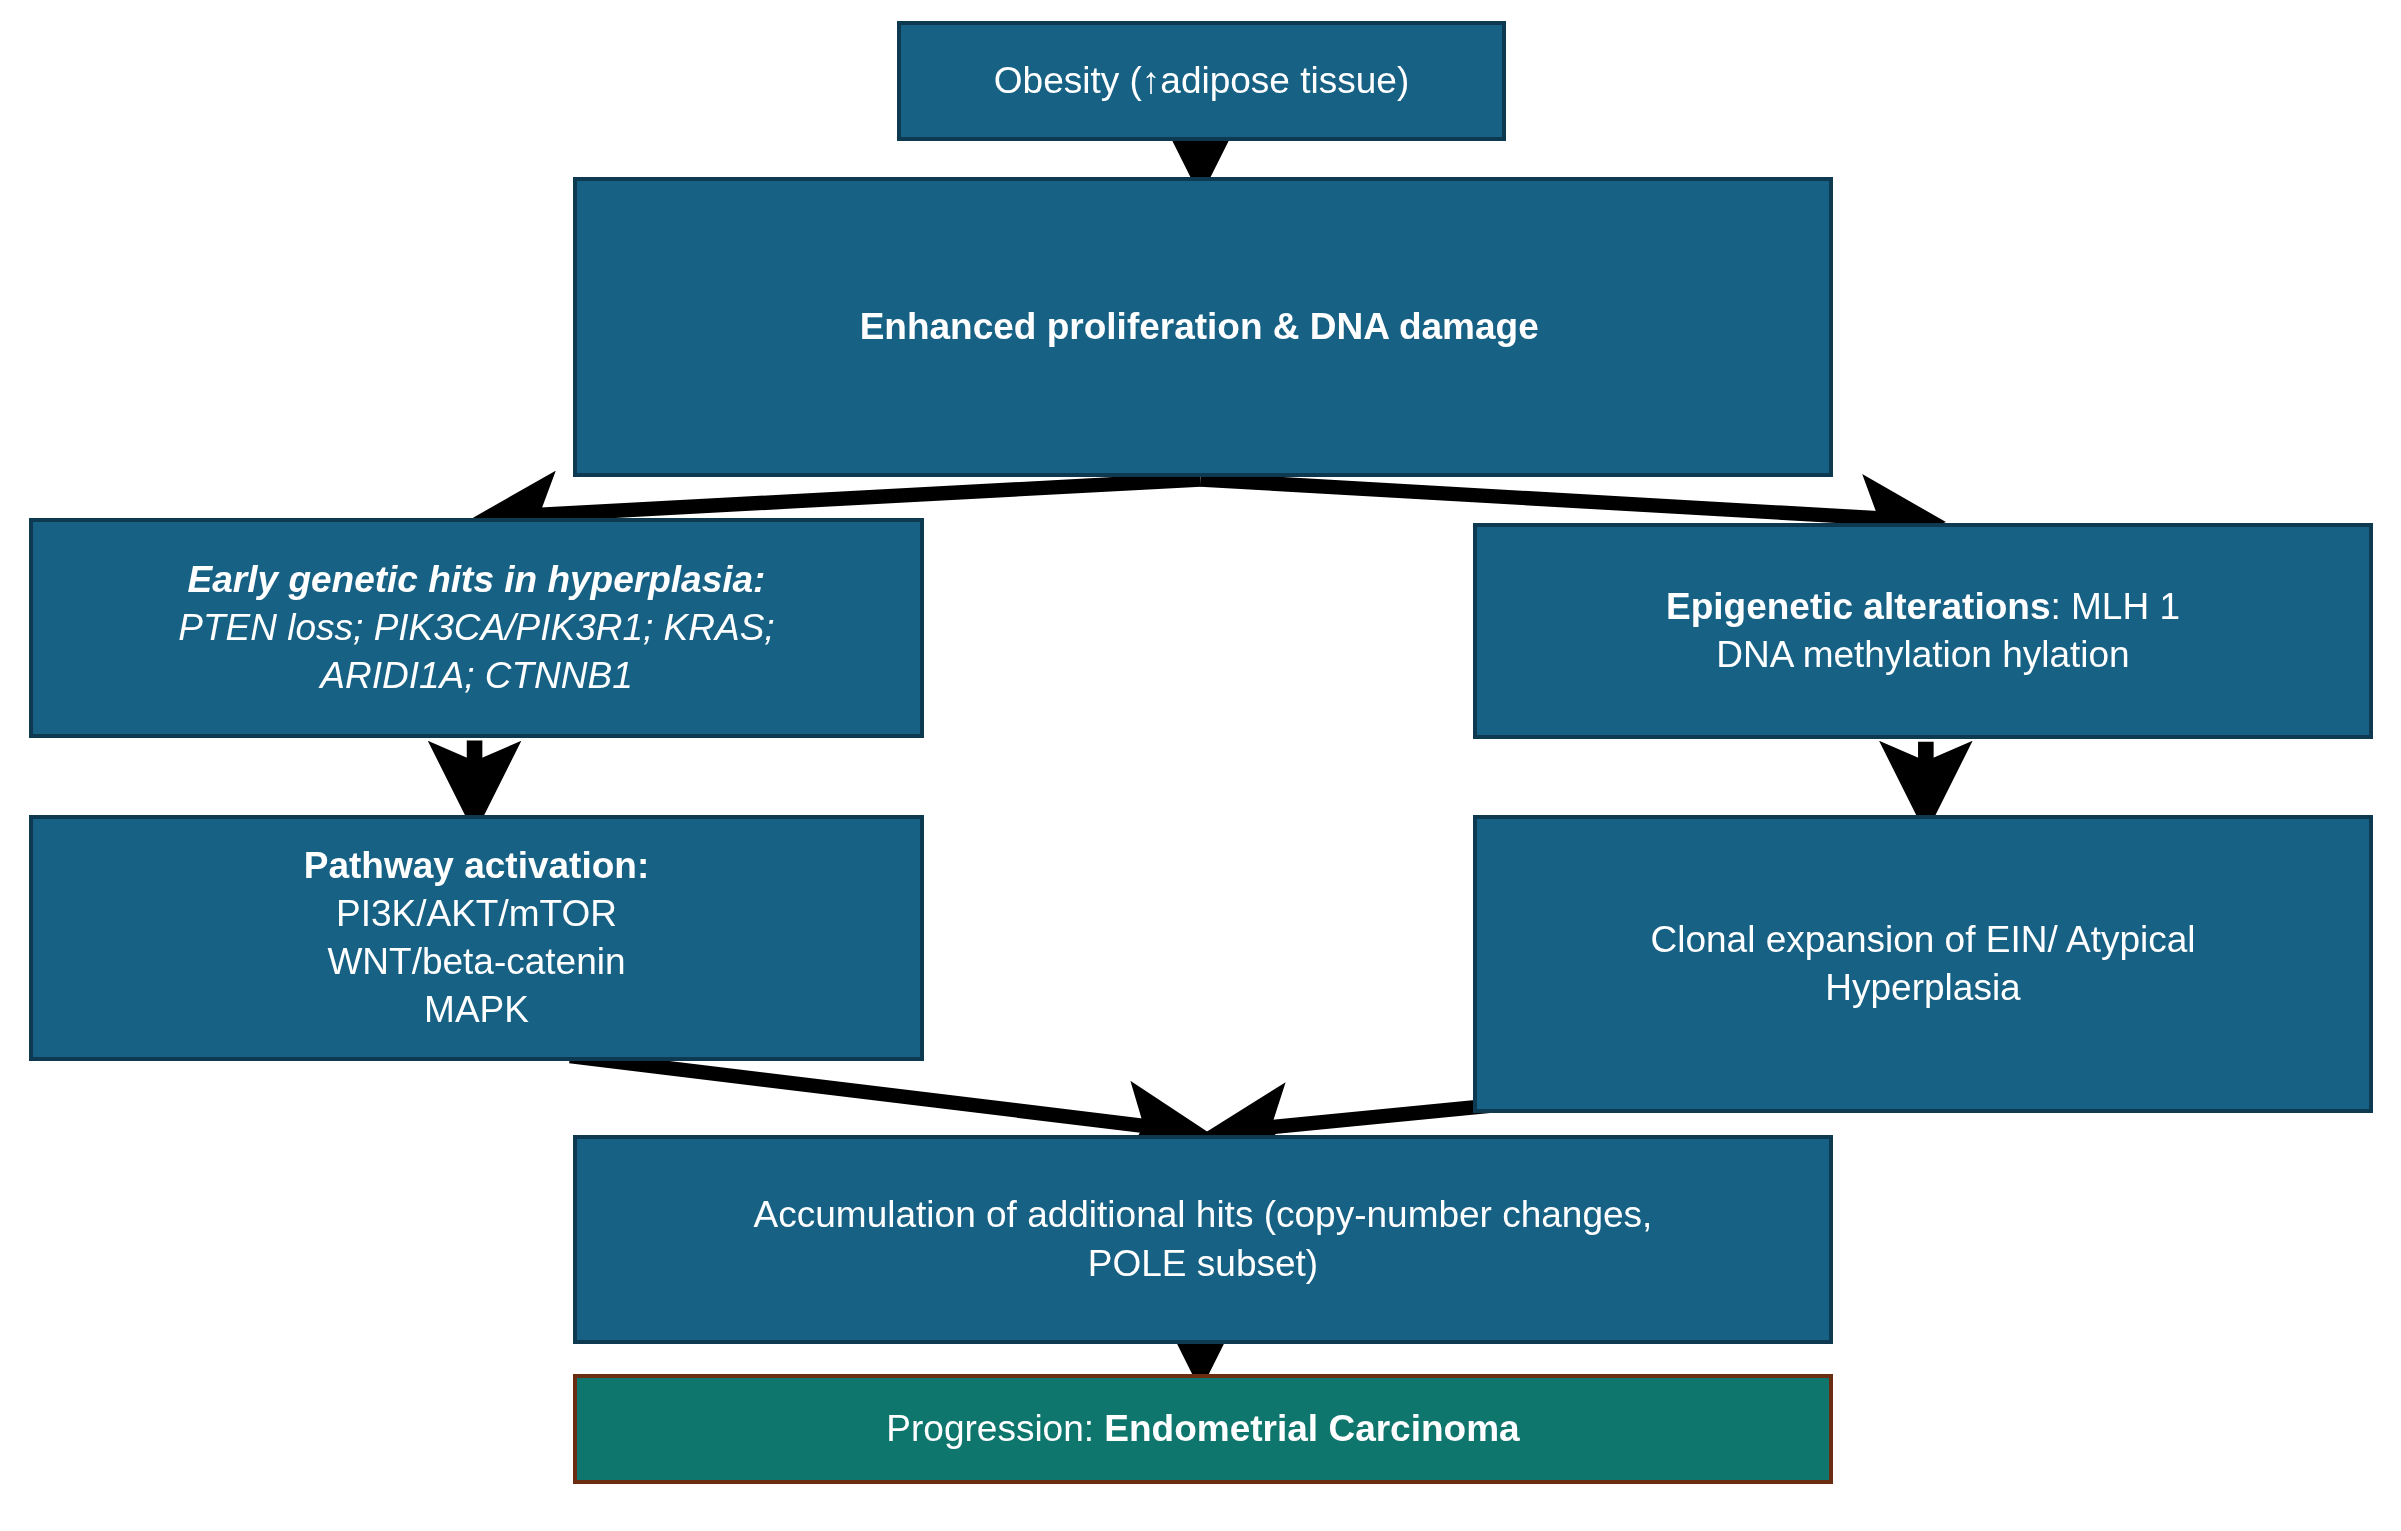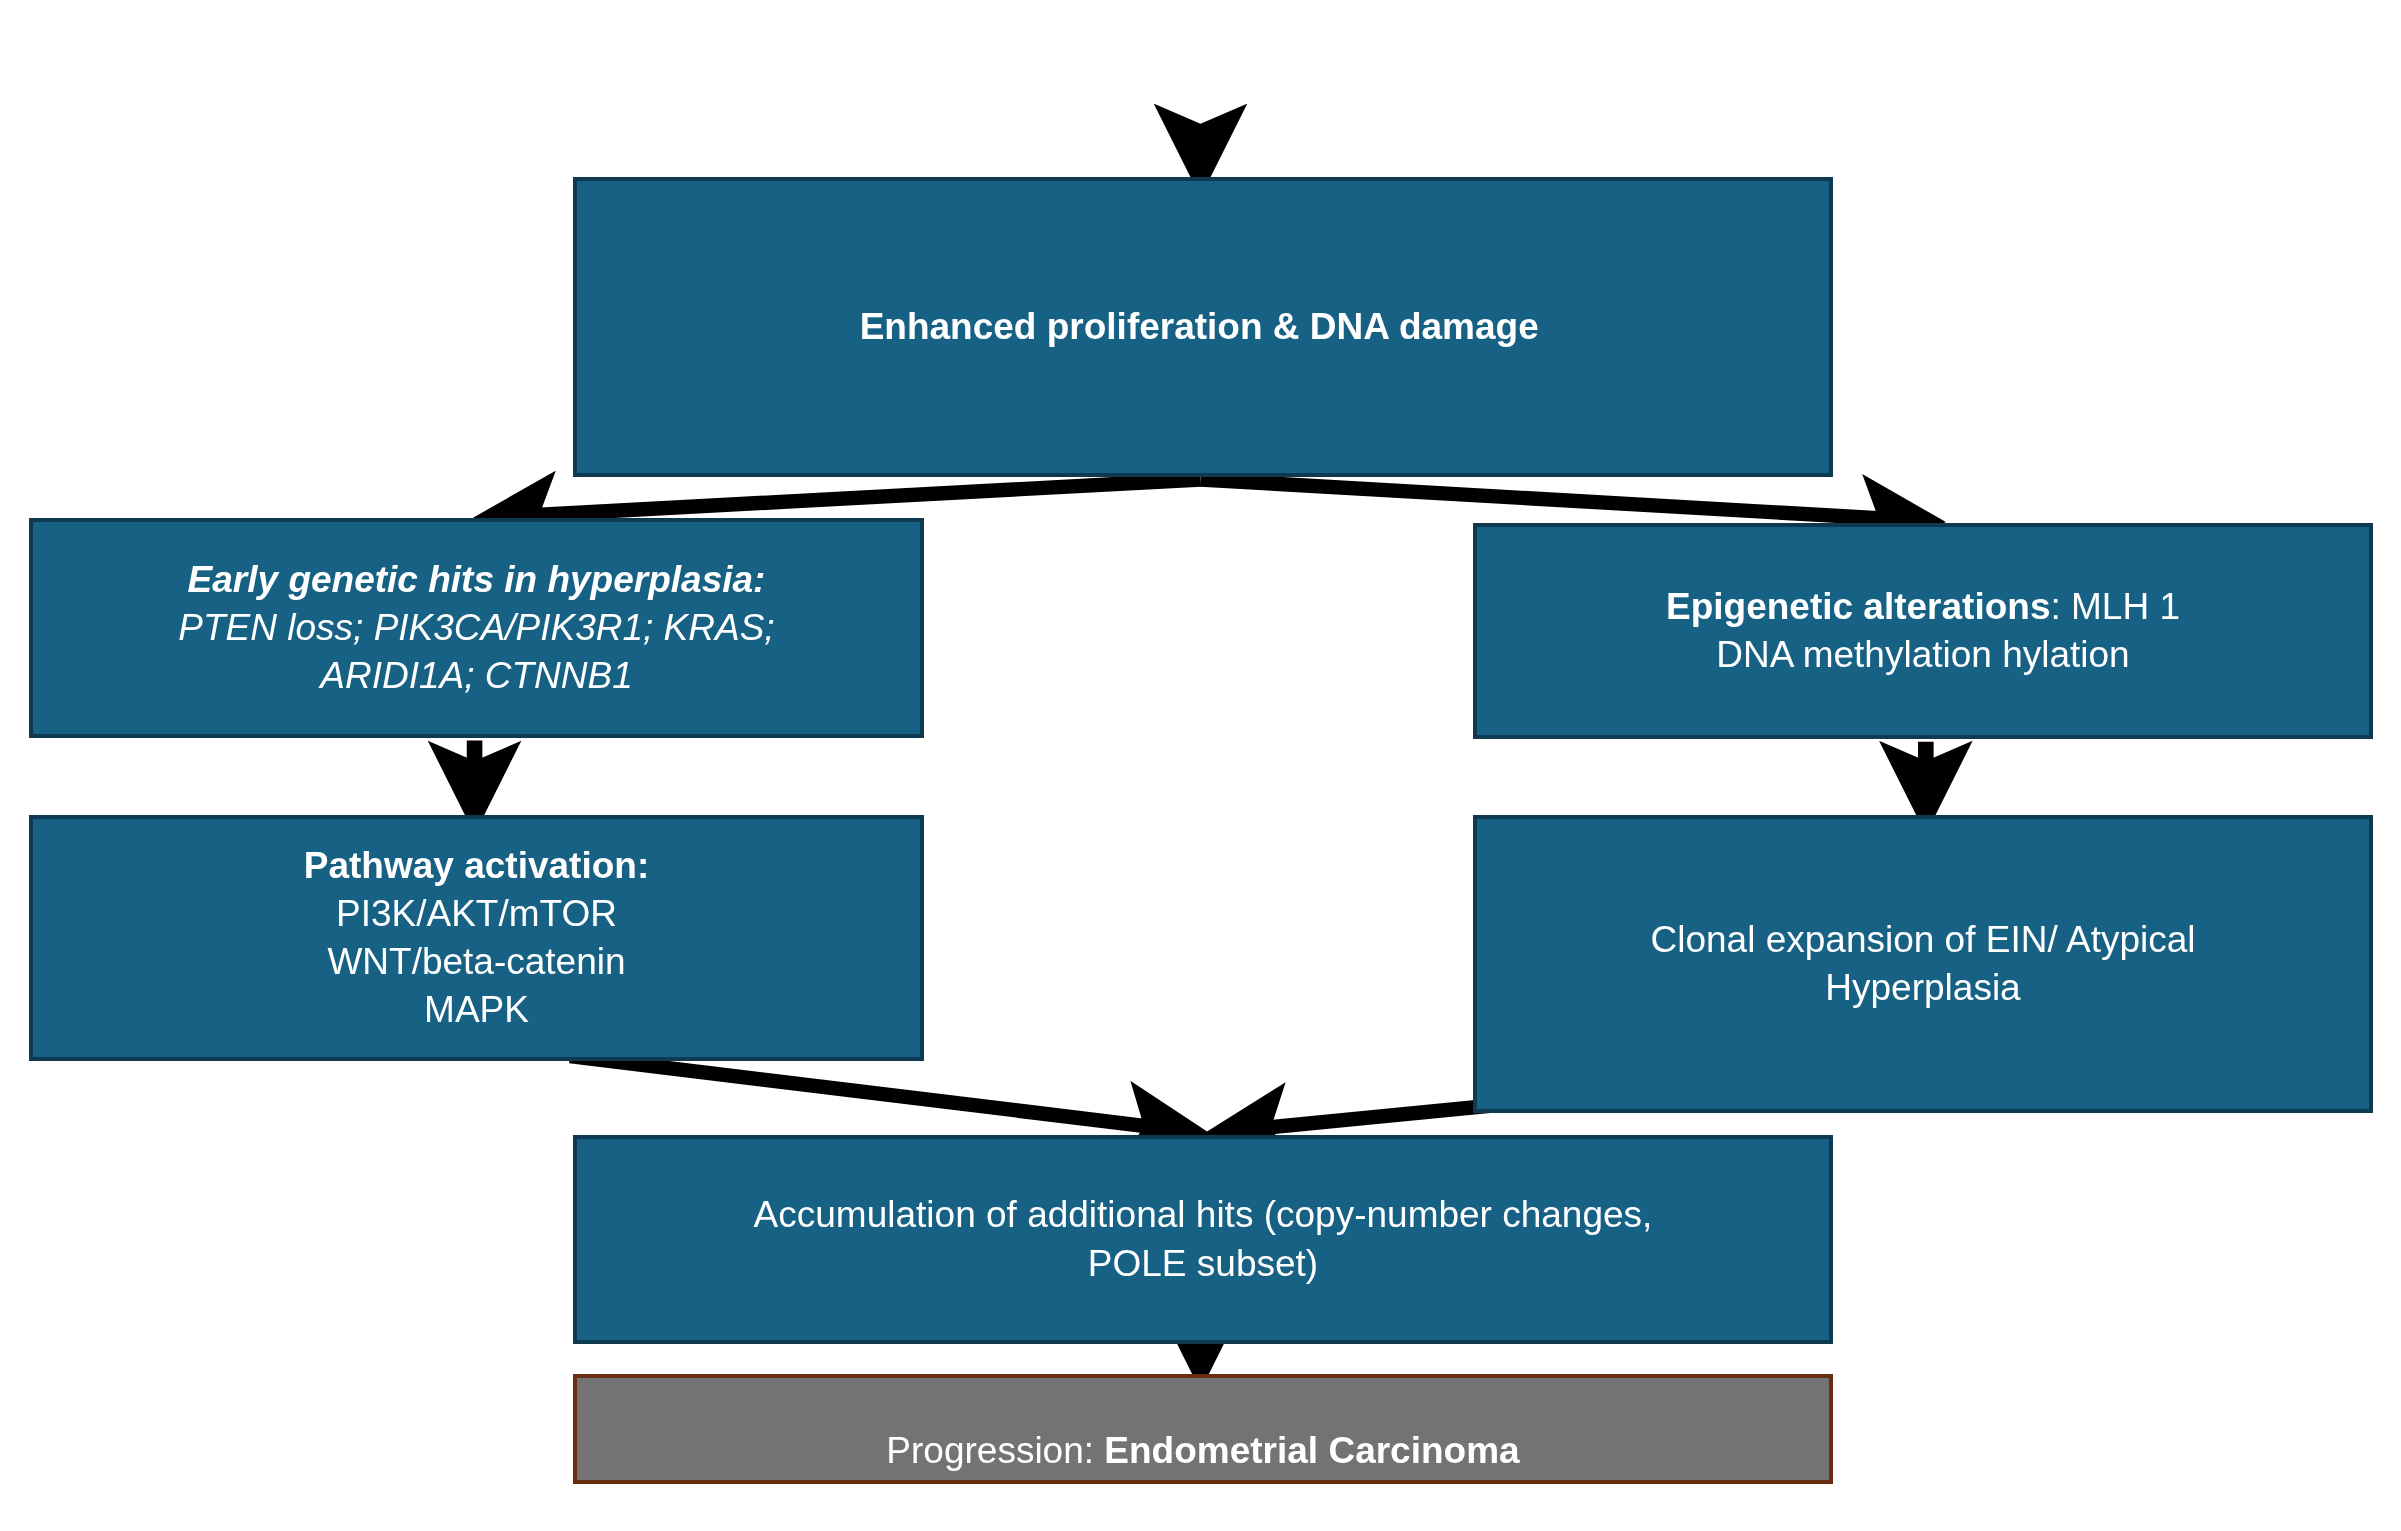--- a/index.html
+++ b/index.html
@@ -35,23 +35,22 @@
     text-align: center;
     color: #ffffff;
     line-height: 1.30;
     padding: 4.8px 15.6px;
   }
   .node.blue {
     background: #176185;
     border: 4.2px solid #0d3a51;
   }
   .node.orange {
-    background: #737373;
+    background: #0f766e;
     border: 4.2px solid #6b2d12;
-    justify-content: flex-end;
   }
   .node .line {
     display: block;
     width: 100%;
   }
   .b { font-weight: bold; }
 
   
   #node-obesity          { left: 897px; top: 21px;   width: 609px;  height: 120px; font-size: 37px; }
   #node-proliferation    { left: 573px;  top: 177px;  width: 1260px;  height: 300px; font-size: 37px; padding-left: 8px; }
@@ -84,20 +83,23 @@
 
     <line x1="3210" y1="1236" x2="3210" y2="1354" stroke="#000000" stroke-width="26" marker-end="url(#ah)"></line>
 
     <line x1="950" y1="1760" x2="1985" y2="1886" stroke="#000000" stroke-width="24" marker-end="url(#ah)"></line>
 
     <line x1="3210" y1="1772" x2="2040" y2="1886" stroke="#000000" stroke-width="24" marker-end="url(#ah)"></line>
 
     <line x1="2001" y1="2244" x2="2001" y2="2287" stroke="#000000" stroke-width="22" marker-end="url(#ah)"></line>
   </svg>
 
+  <div class="node blue" id="node-obesity">
+    <span class="line">Obesity (↑adipose tissue)</span>
+  </div>
 
   <div class="node blue" id="node-proliferation">
     <span class="line b">Enhanced proliferation &amp; DNA damage</span>
   </div>
 
   <div class="node blue" id="node-early-genetic">
     <span class="line b">Early genetic hits in hyperplasia:</span>
     <span class="line">PTEN loss; PIK3CA/PIK3R1; KRAS;</span>
     <span class="line">ARIDI1A; CTNNB1</span>
   </div>

